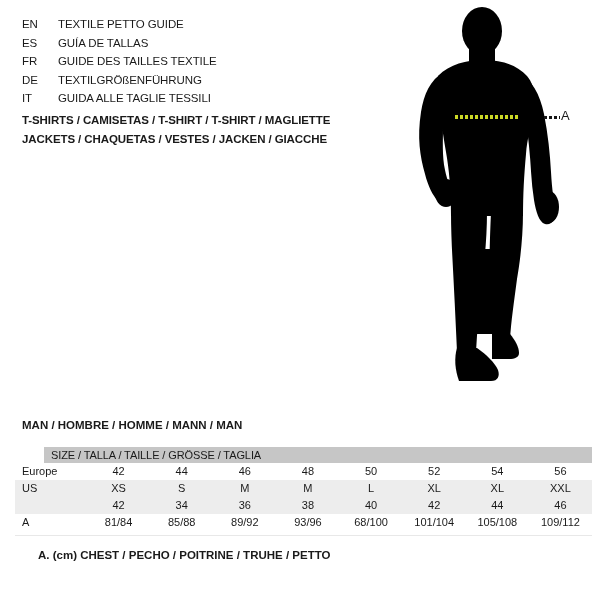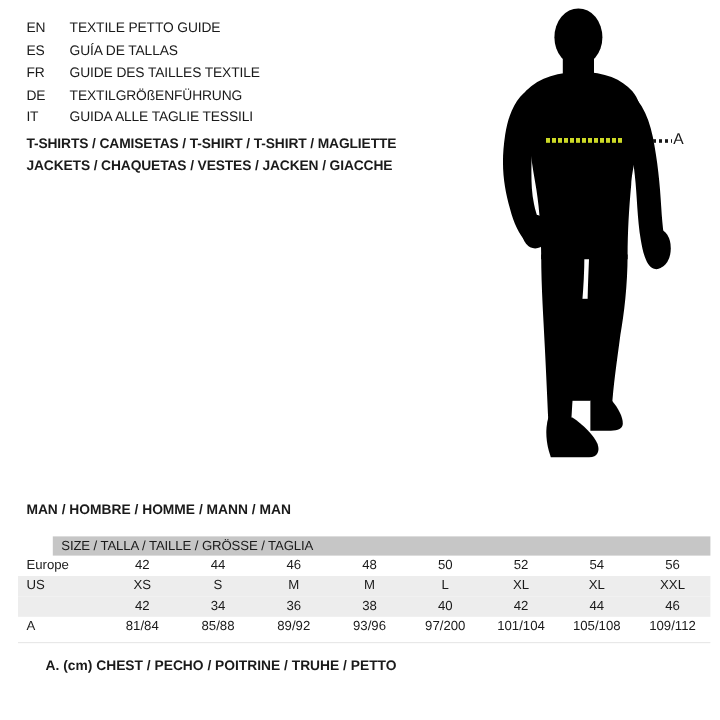--- a/index.html
+++ b/index.html
@@ -158,21 +158,21 @@
       <div class="t-cell">44</div>
       <div class="t-cell">46</div>
     </div>
 
     <div class="t-row">
       <div class="t-label">A</div>
       <div class="t-cell">81/84</div>
       <div class="t-cell">85/88</div>
       <div class="t-cell">89/92</div>
       <div class="t-cell">93/96</div>
-      <div class="t-cell">97/200</div>
+      <div class="t-cell">68/100</div>
       <div class="t-cell">101/104</div>
       <div class="t-cell">105/108</div>
       <div class="t-cell">109/112</div>
     </div>
   </div>
   <div class="table-hairline"></div>
 
   <div class="footnote">A. (cm) CHEST / PECHO / POITRINE / TRUHE / PETTO</div>
 
 </div>

